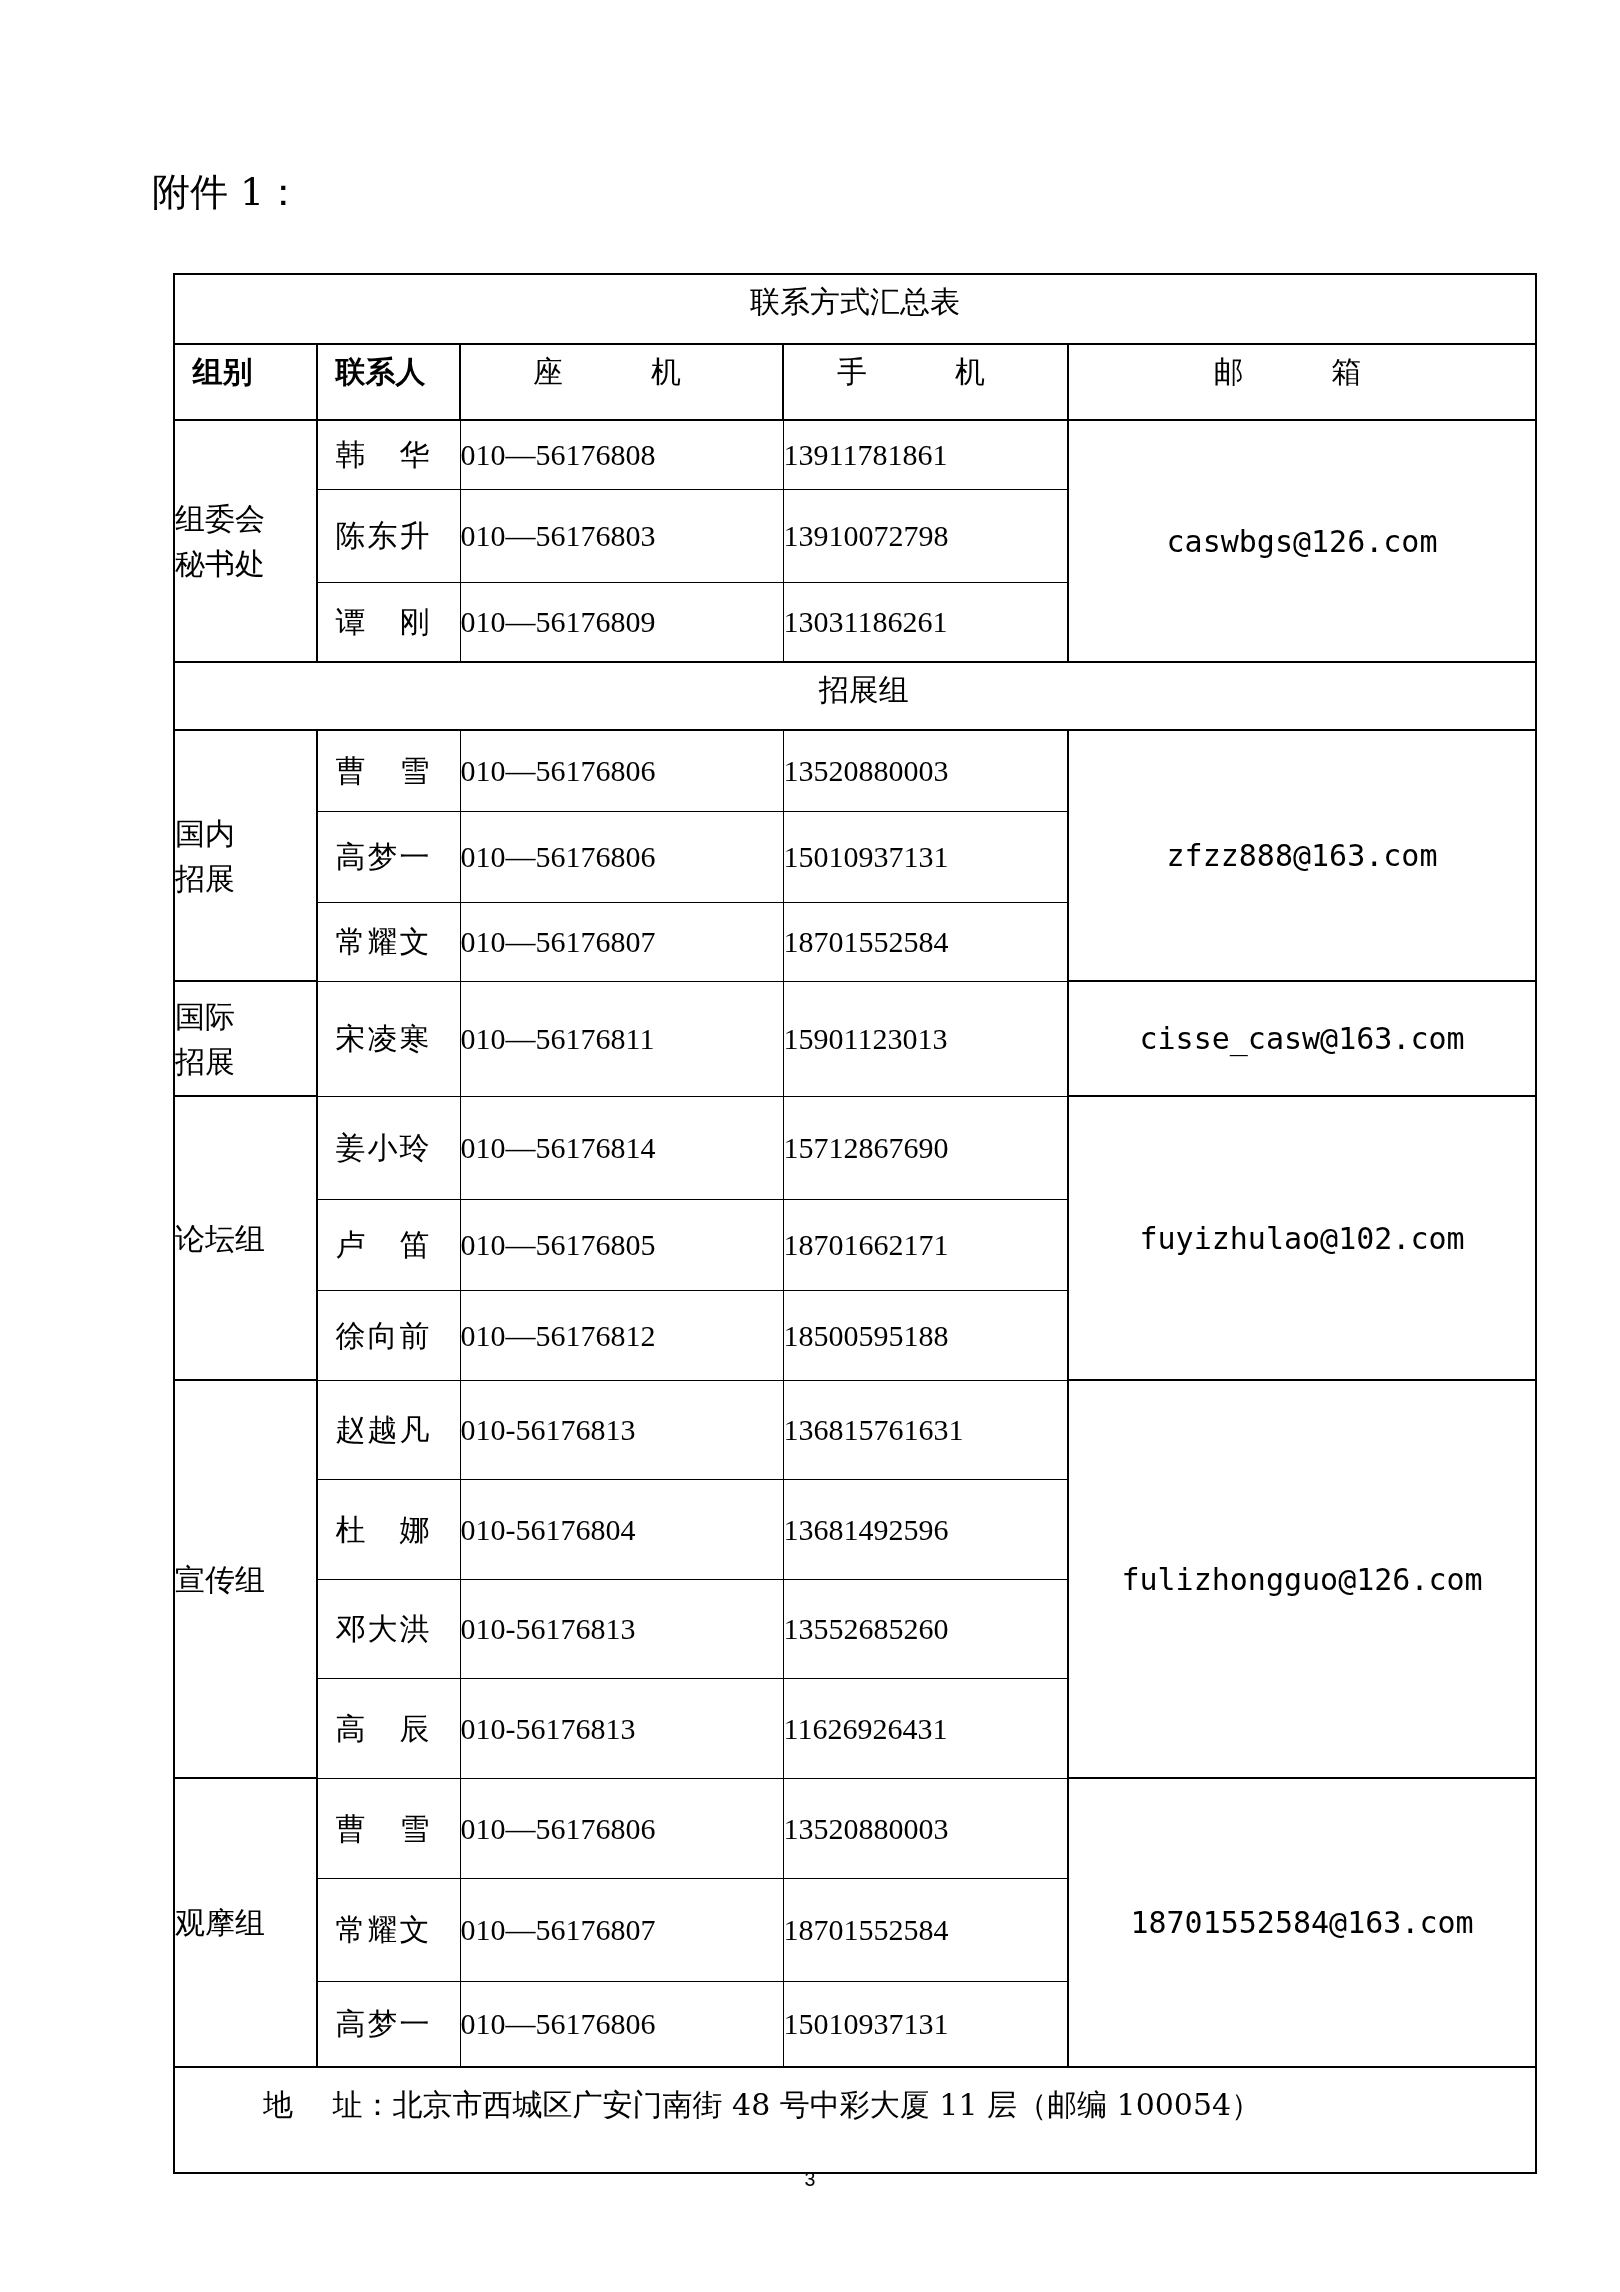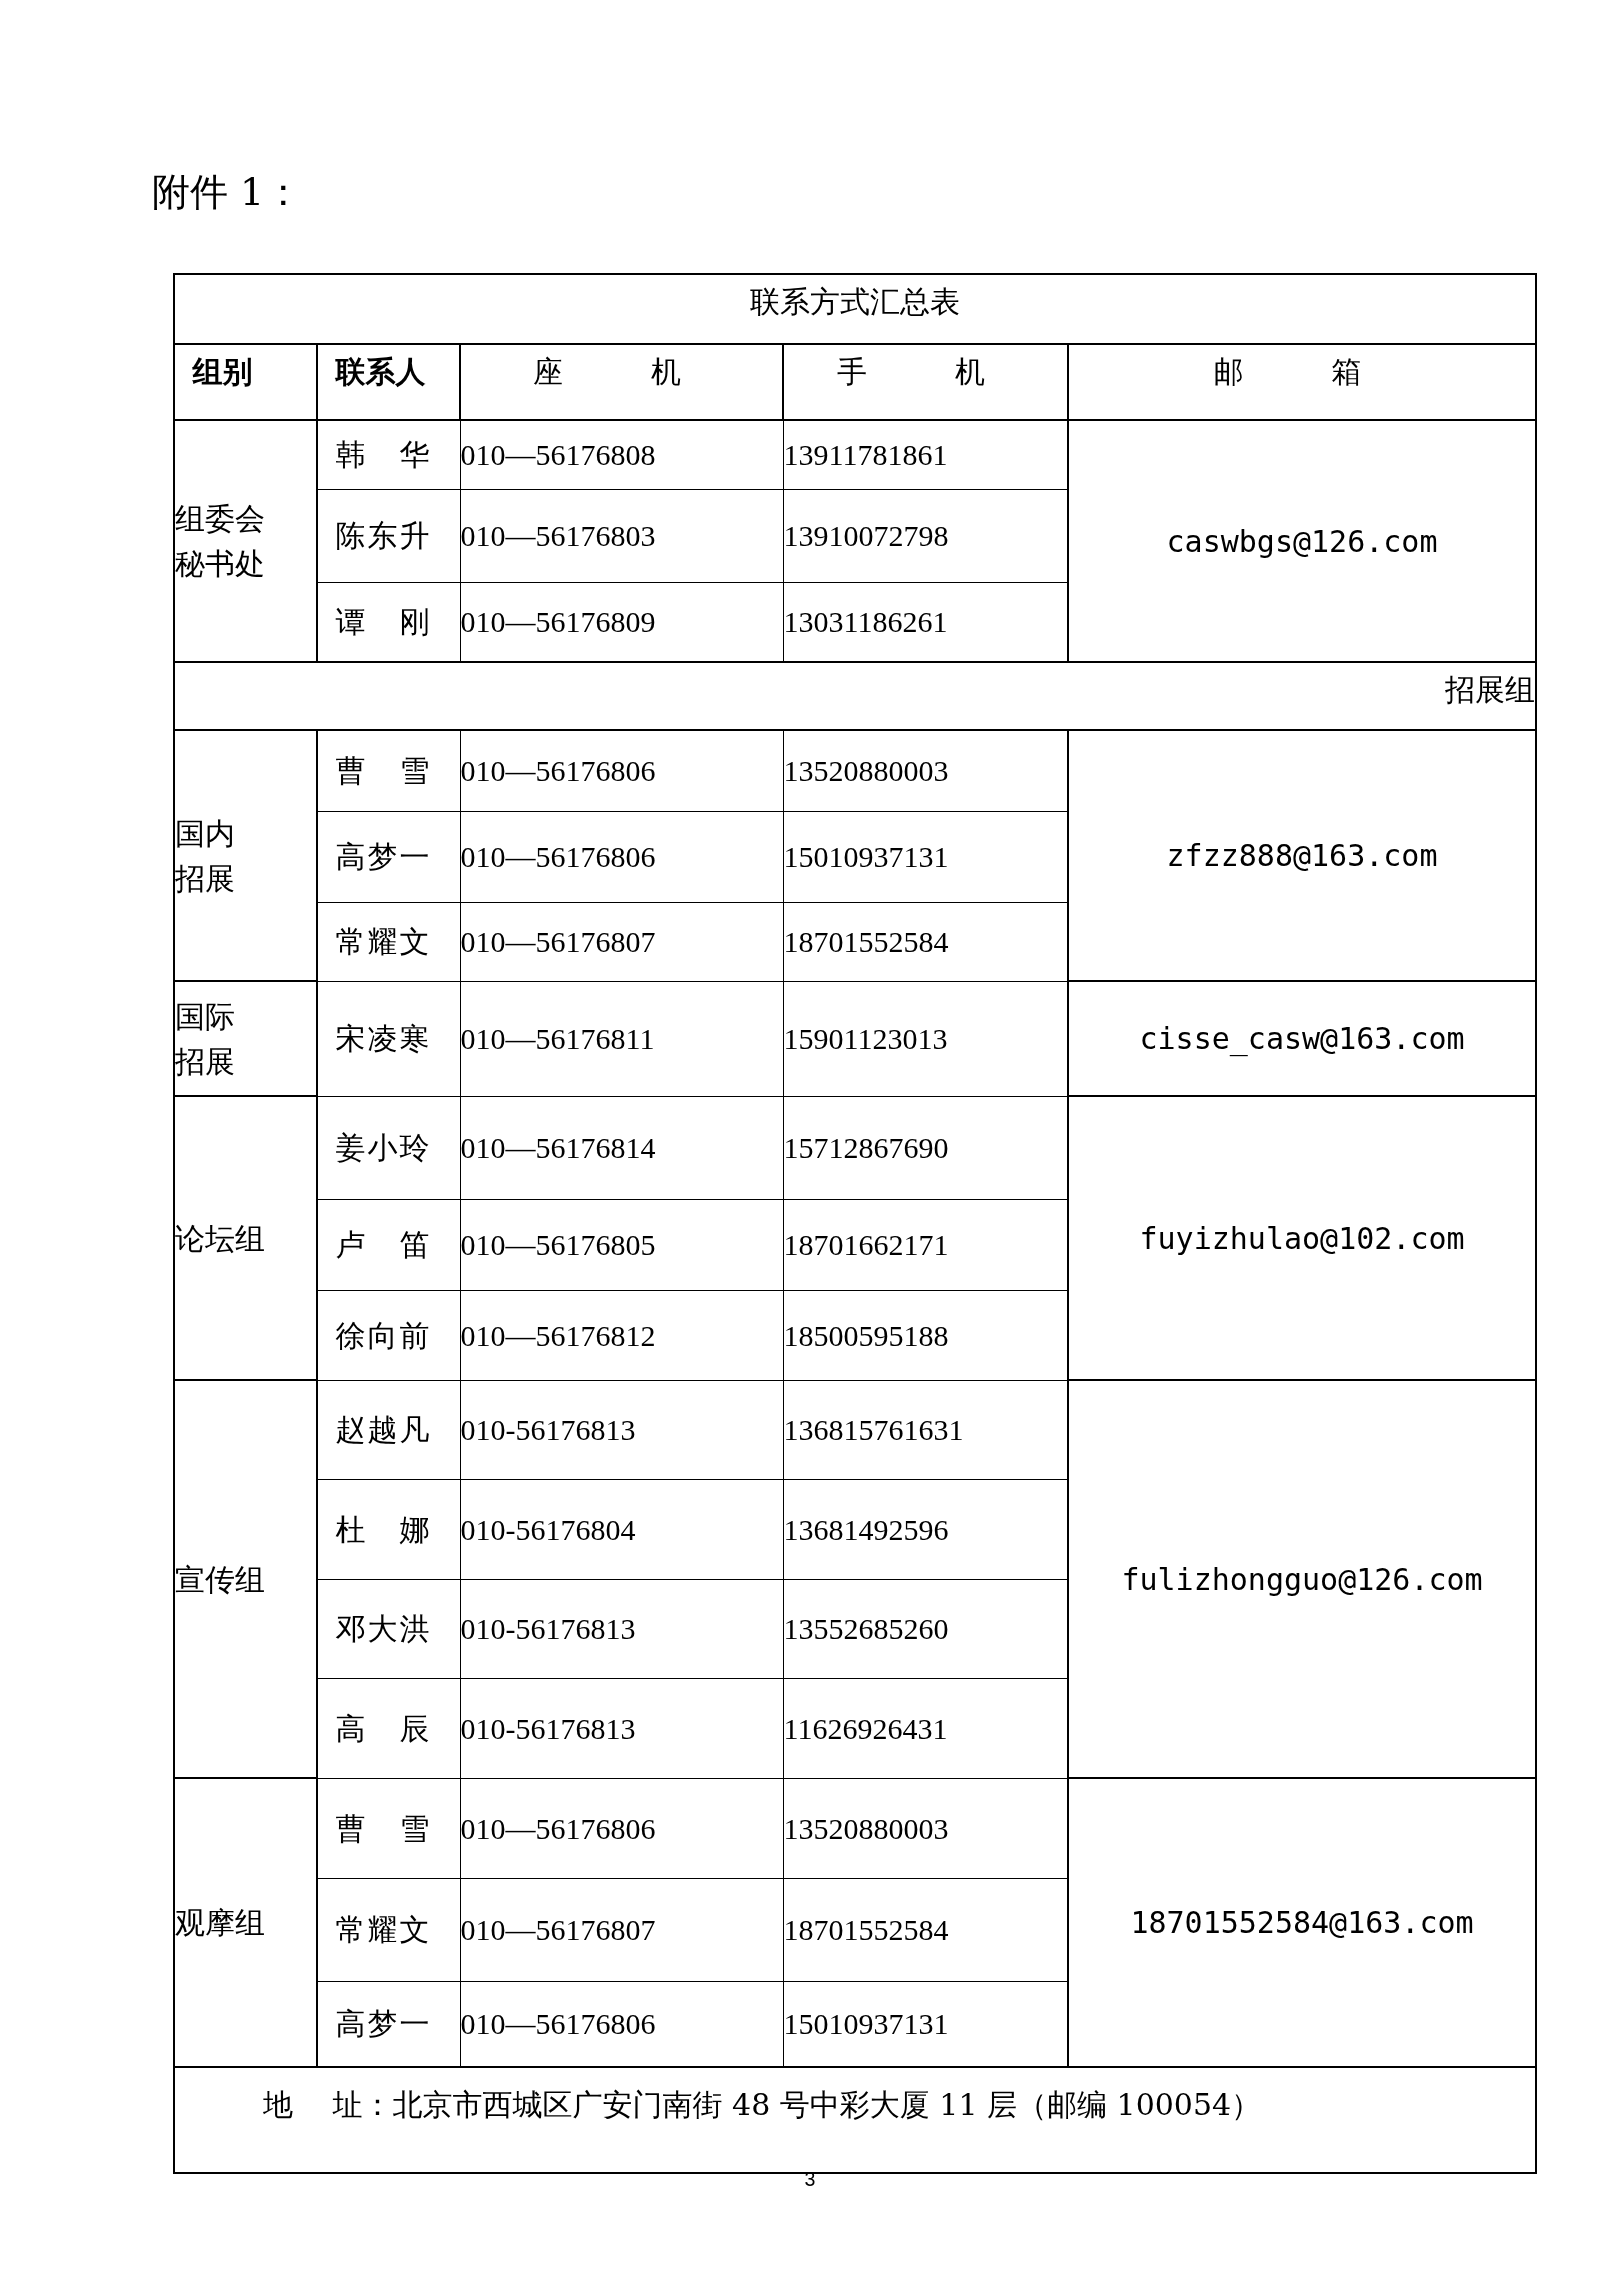--- a/index.html
+++ b/index.html
@@ -10,21 +10,21 @@
   .tbl td { border:2px solid #000; padding:0; vertical-align:middle; font-size:30px; line-height:1.5; }
   .tbl td.thin { border-width:1px; }
   .c-group { }
   .c-name { text-align:left; padding-left:17.6px !important; letter-spacing:2px; }
   .c-num { text-align:left; font-family:"Liberation Serif", serif; font-size:31px; }
   .c-mail { text-align:center; font-family:"DejaVu Sans Mono", monospace; font-size:28px; }
   .title-cell { text-align:center; vertical-align:top !important; padding-top:3.9px !important; }
   .hdr { vertical-align:top !important; padding-top:3.9px !important; }
   .hdr-left { text-align:left; padding-left:17.6px !important;font-weight:bold; }
   .hdr-center { text-align:center; letter-spacing:29px; }
-  .span-label { text-align:right; padding-left:17.6px !important; vertical-align:top !important; padding-top:3.9px !important;border-radius:28px; }
+  .span-label { text-align:center; padding-left:17.6px !important; vertical-align:top !important; padding-top:3.9px !important;border-radius:28px; }
   .addr { text-align:left; padding-left:88px !important; vertical-align:top !important; padding-top:13.7px !important; }
   .pageno { position:absolute; left:0; width:1620px; top:2168px; text-align:center; font-family:"Liberation Sans", sans-serif; font-size:19.6px; }
 </style>
 </head>
 <body>
 
 <div class="annex">附件 1：</div>
 
 <table class="tbl">
   <colgroup>

